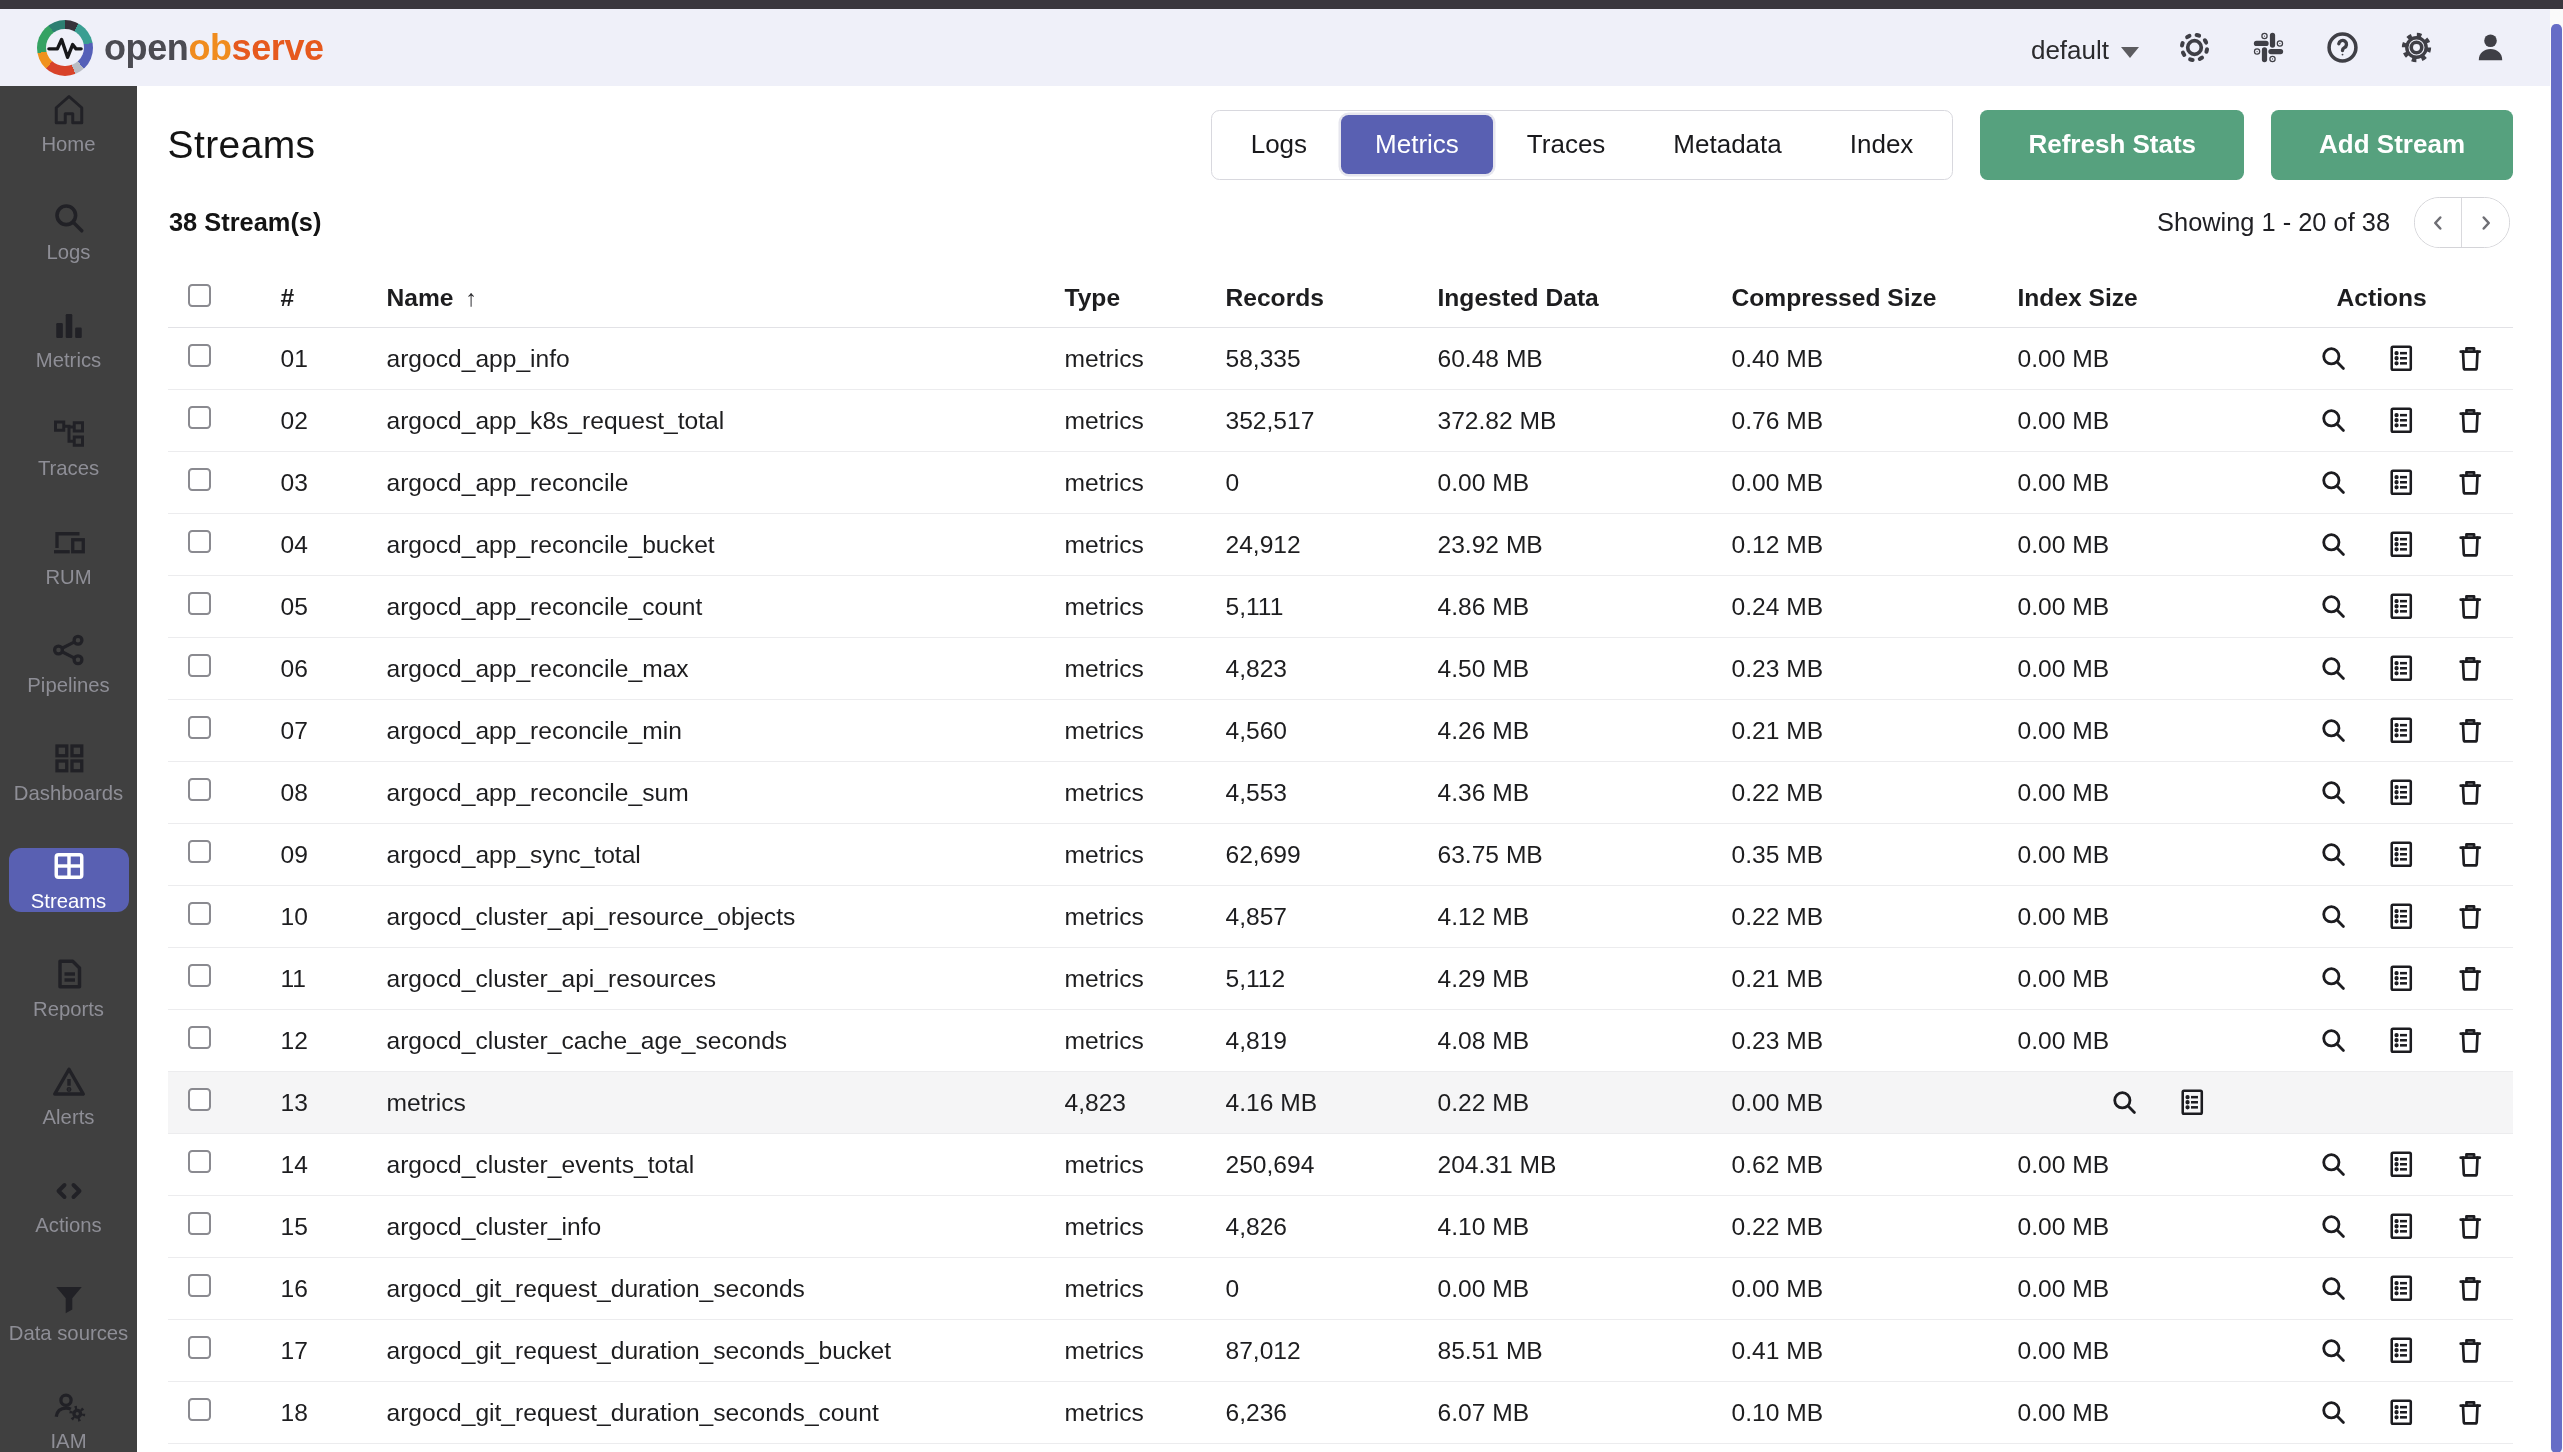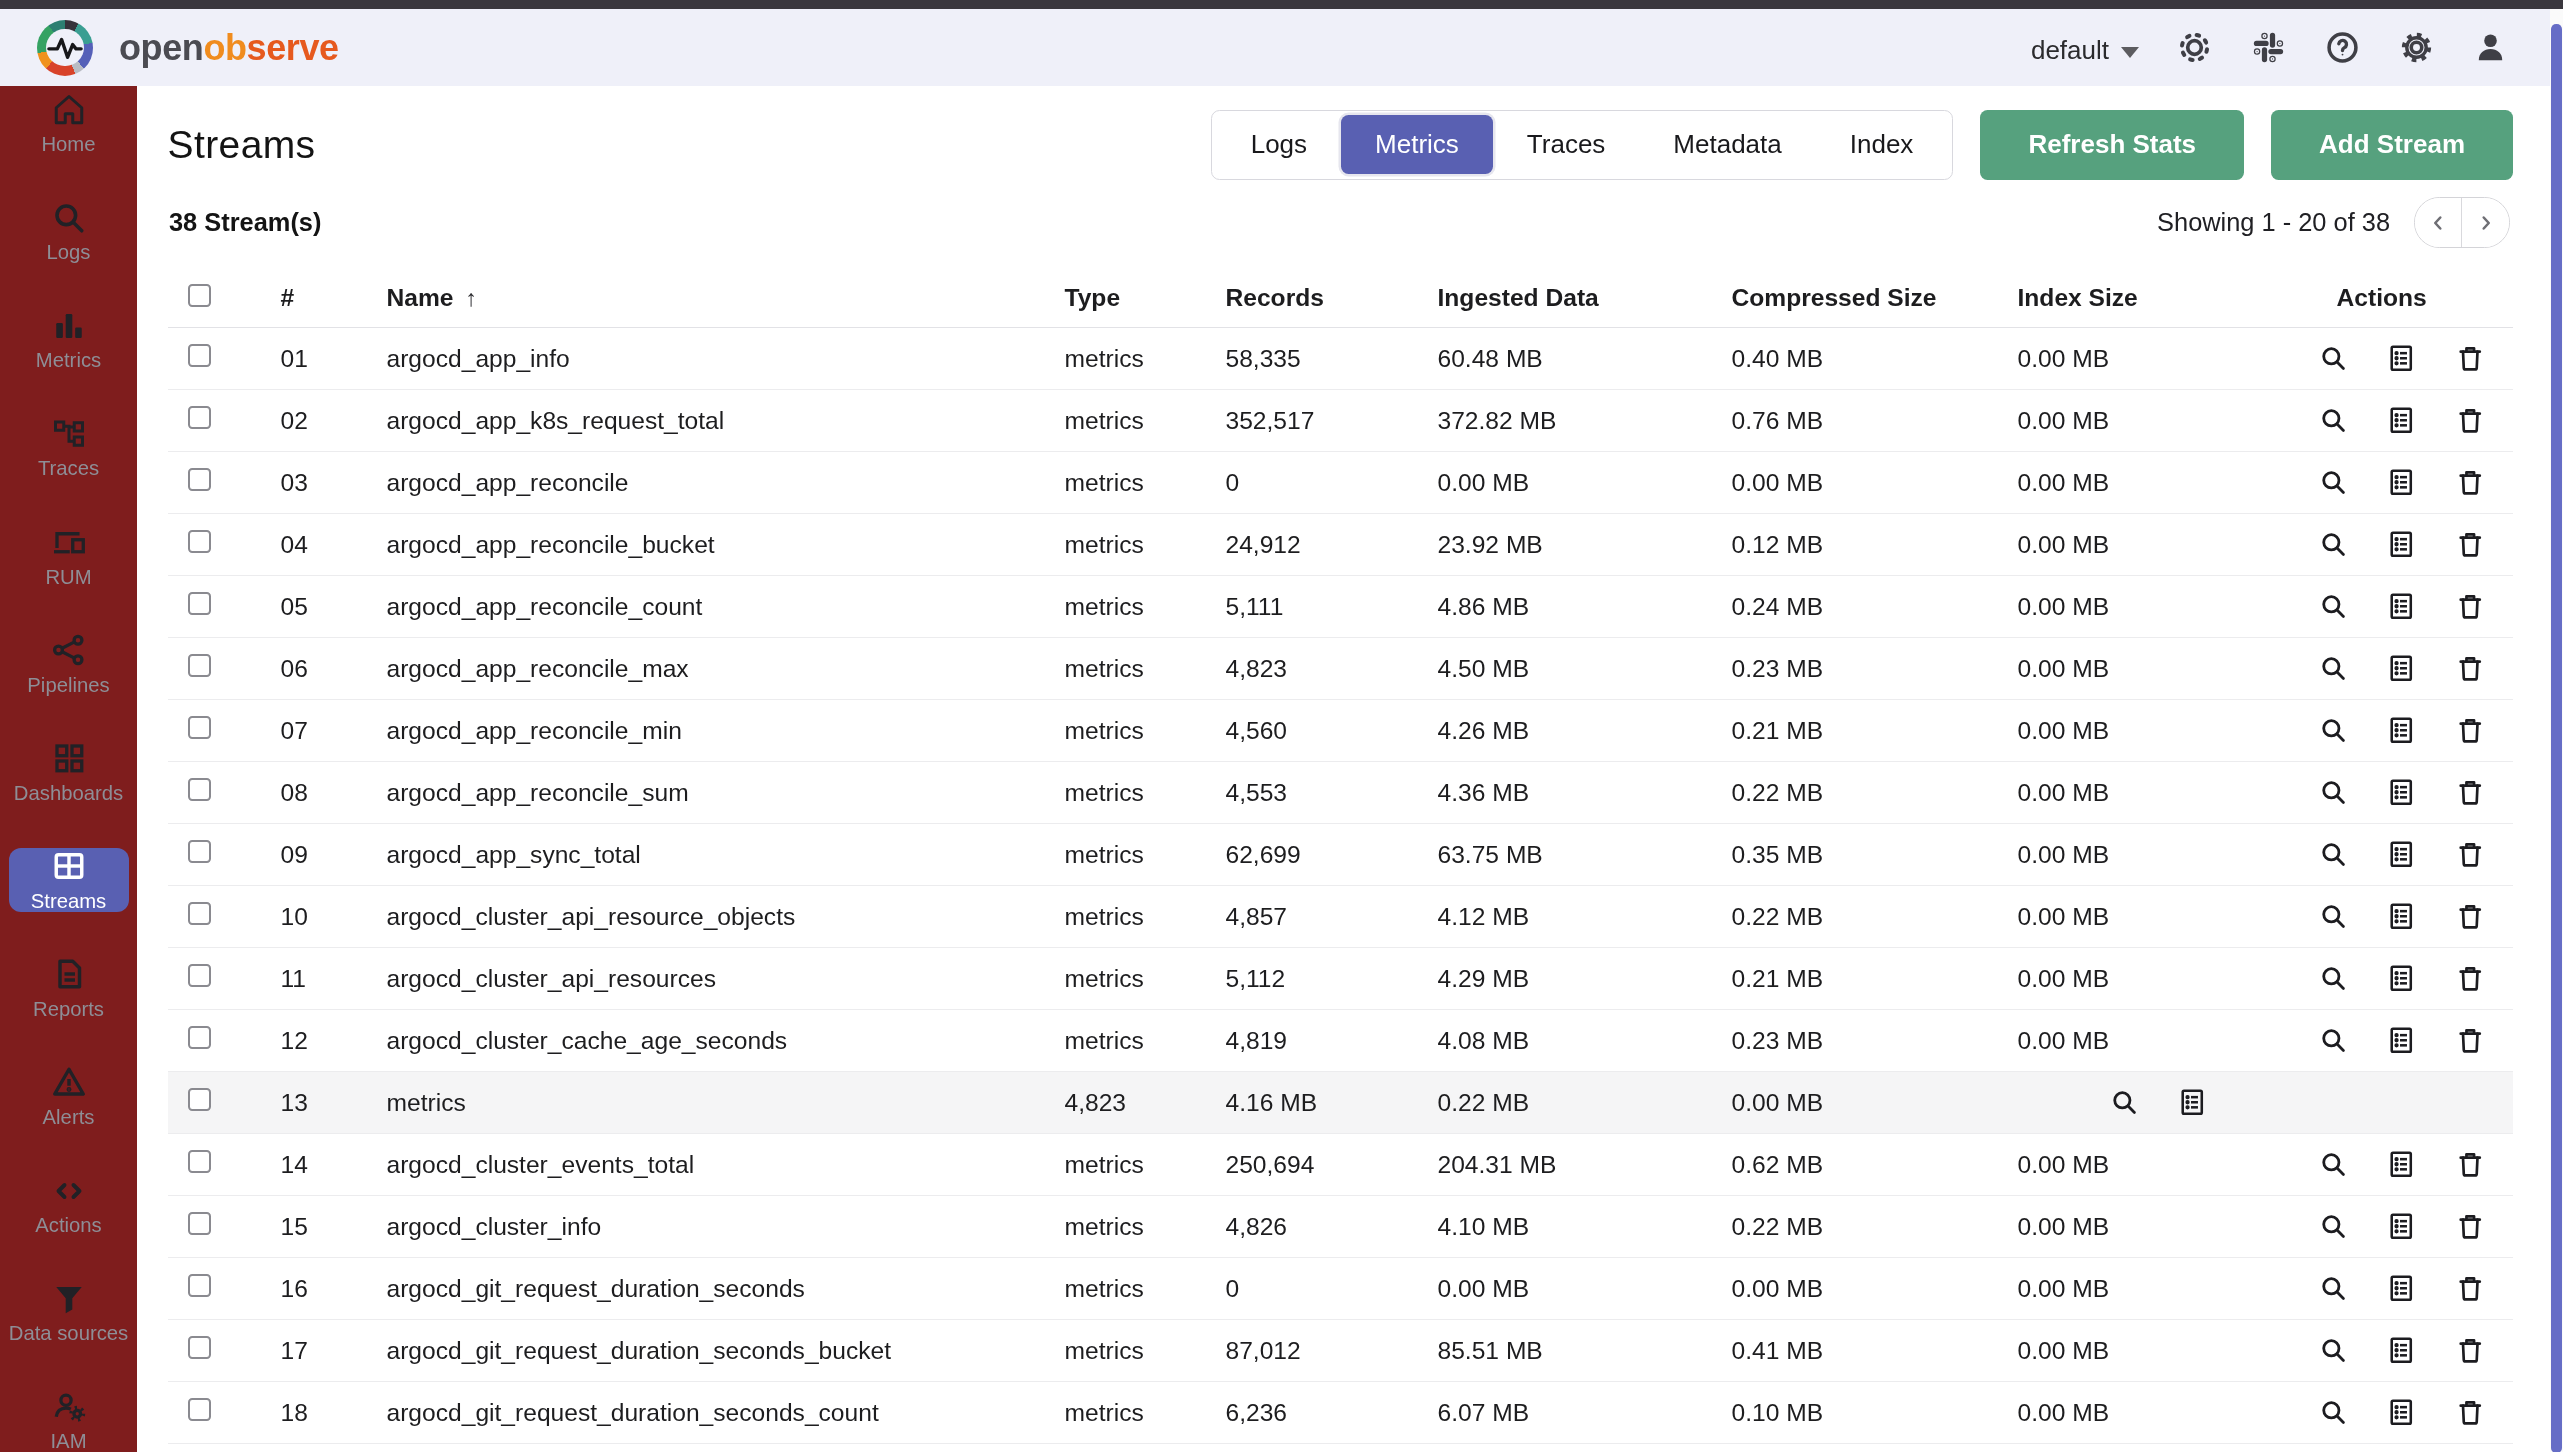--- a/index.html
+++ b/index.html
@@ -9,38 +9,38 @@
   
   .os-strip { position:absolute; top:0; left:0; width:2563px; height:8.5px; background:#3a373e; }
 
   
   .scrollbar-track { position:absolute; top:8.5px; right:0; width:12.7px; height:1444px; background:#fafafa; }
   .scrollbar-thumb { position:absolute; top:15.3px; left:0.8px; width:11px; height:1429px; background:#666dc6; border-radius:5.1px; }
 
   
   .app-header { position:absolute; top:8.5px; left:0; width:2563px; height:78px; background:#eff0f9;
     display:flex; align-items:center; padding:0 54px 0 37px; }
-  .brand { display:flex; align-items:center; gap:26px; }
+  .brand { display:flex; align-items:center; gap:11px; }
   .brand-ring { width:56px; height:56px; border-radius:50%;
     background:conic-gradient(#35323a 0 8%, #3a9e92 8% 22%, #5560b8 22% 38%, #b9bcc4 38% 44%, #d8432a 44% 62%, #f0921e 62% 72%, #35a263 72% 90%, #2c7f72 90% 100%);
     position:relative; }
   .brand-ring .inner { position:absolute; inset:9.3px; background:#eff0f9; border-radius:50%; }
   .brand-ring svg { position:absolute; inset:0; }
   .brand-text { font-size:36px; font-weight:700; letter-spacing:-0.4px; }
   .brand-open { color:#4b4b52; }
   .brand-ob { color:#f08c1e; }
   .brand-serve { color:#e6591e; }
   .header-right { margin-left:auto; display:flex; align-items:flex-end; gap:37px; }
   .org-select { display:flex; align-items:center; gap:12px; font-size:26px; color:#2b2b2e; cursor:pointer; }
   .org-caret { width:0; height:0; border-left:9.3px solid transparent; border-right:9.3px solid transparent; border-top:11px solid #5c5c60; margin-top:3.4px; }
   .hicon { width:37px; height:37px; color:#3f3f46; display:flex; align-items:center; justify-content:center; cursor:pointer; }
   .hicon svg { width:37px; height:37px; }
 
   
-  .sidebar { position:absolute; top:86px; left:0; width:137px; height:1366px; background:#7f1d1d;
+  .sidebar { position:absolute; top:86px; left:0; width:137px; height:1366px; background:#404040;
     display:flex; flex-direction:column; align-items:stretch; padding-top:5.1px;gap:44px; }
   .side-item { height:92px; display:flex; flex-direction:column; align-items:center; justify-content:center;
     gap:5.1px; cursor:pointer; margin:0 6.8px; border-radius:12px; }
   .side-item .side-icon { height:37px; display:flex; align-items:center; justify-content:center; color:#212126; }
   .side-item .side-icon svg { width:36px; height:36px; }
   .side-label { font-size:20.3px; color:#8e8e96; line-height:22px; text-align:center; }
   .side-item.active { background:#5960b2; height:100px; margin:0 8.5px; }
   .side-item.active .side-icon { color:#fff; }
   .side-item.active .side-label { color:#fff; }
 

